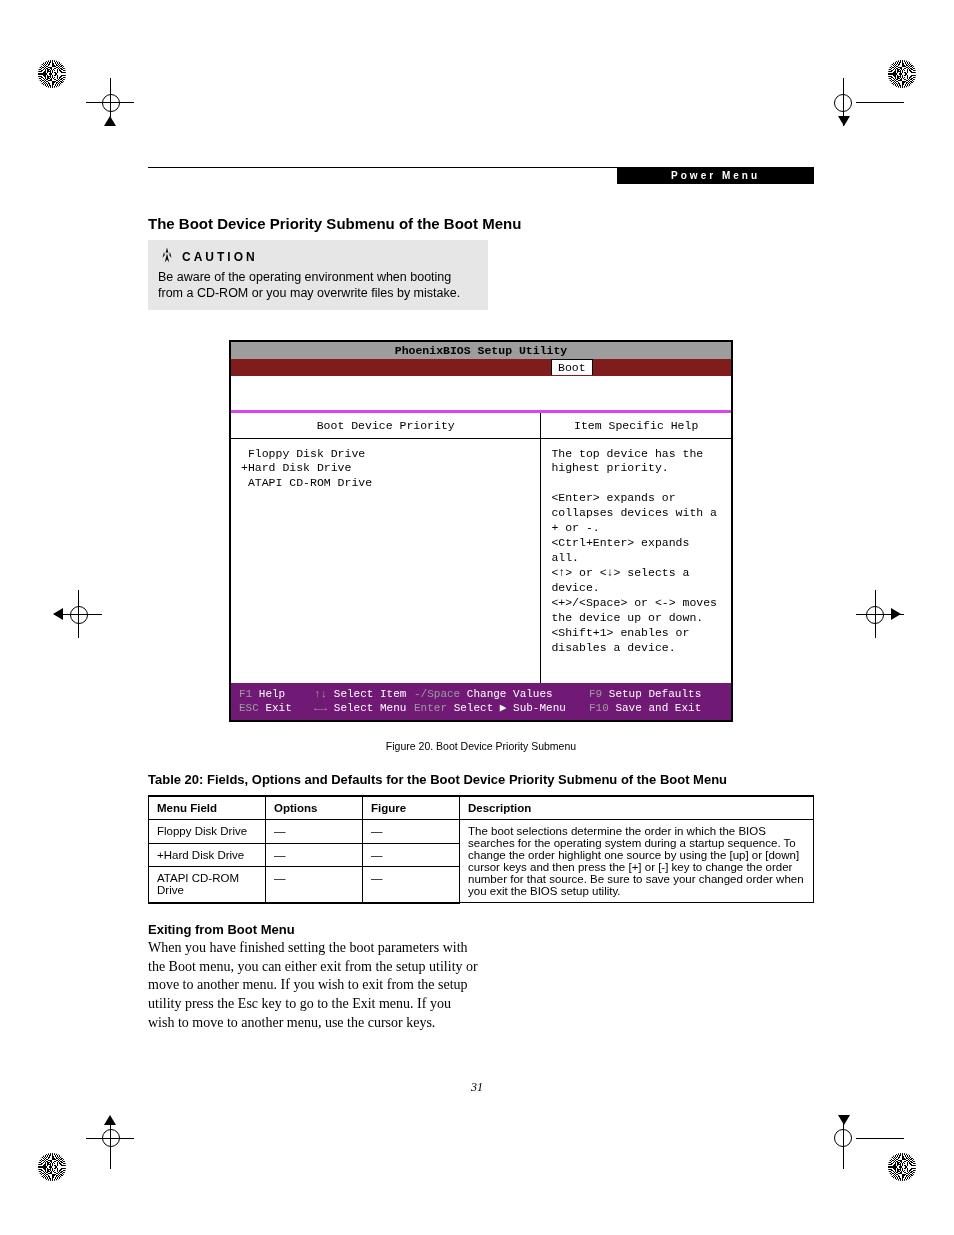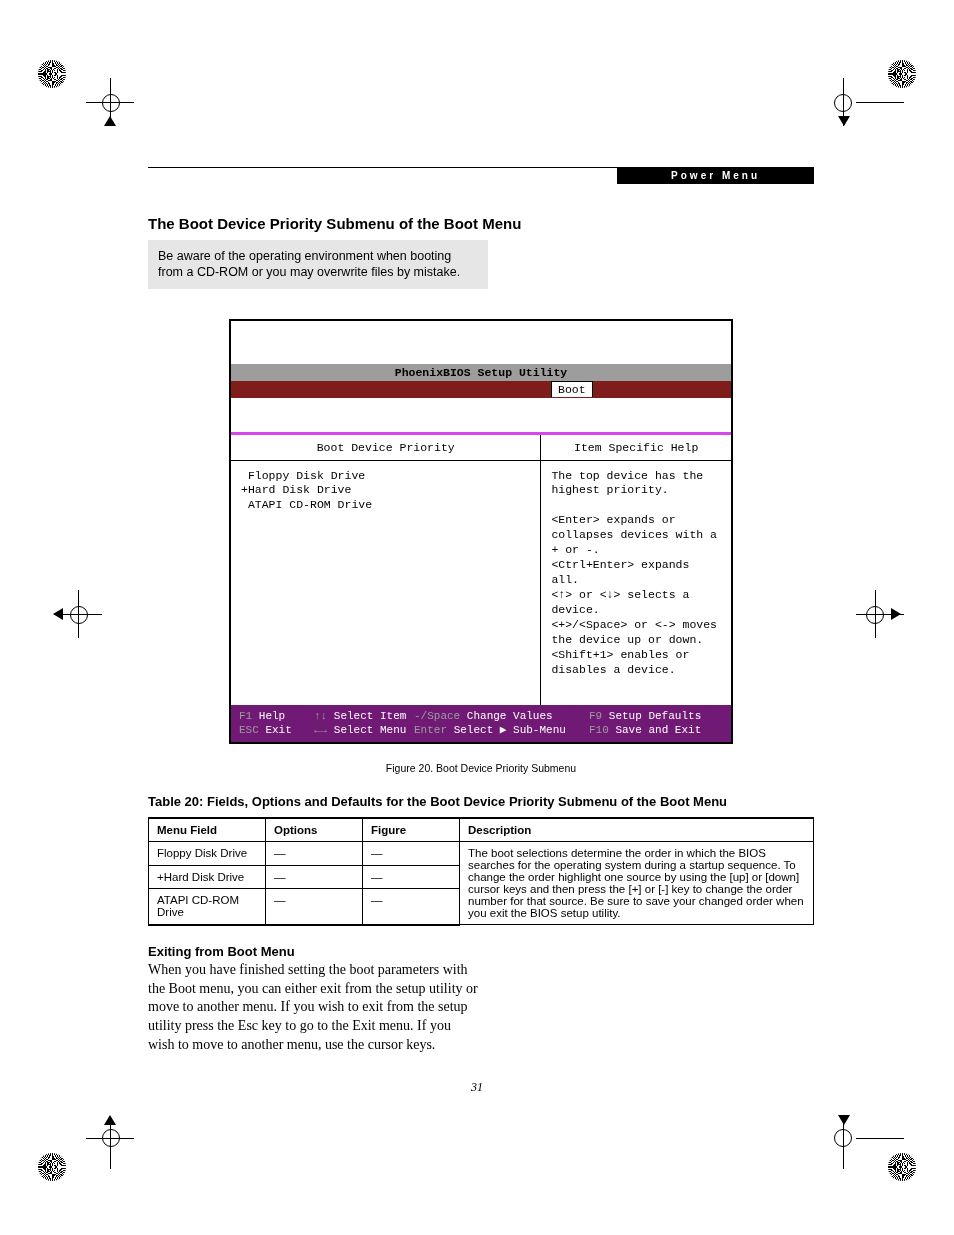--- a/index.html
+++ b/index.html
@@ -117,21 +117,20 @@
     width: 500px;
     font-family: 'Courier New', monospace;
     font-size: 11.5px;
     border: 2px solid #000;
   }
   .bios-titlebar {
     background: #9d9d9d;
     text-align: center;
     padding: 2px 0;
     font-weight: bold;
-    margin-top: 43px;
   }
   .bios-menubar {
     background: #7f1d1d;
     color: #fff;
     padding: 0 0 0 0;
     height: 17px;
     position: relative;
   }
   .bios-menubar .tab {
     position: absolute;
@@ -291,20 +290,28 @@
   </div>
 
   <div class="header-rule"></div>
   <div class="header-tag">Power Menu</div>
 
   <div class="content">
     <h3 class="section-title">The Boot Device Priority Submenu of the Boot Menu</h3>
 
     <div class="intro-row">
       <div class="caution-box">
+        <div class="caution-title">
+          <span>
+            <svg width="18" height="18" viewBox="0 0 24 24">
+                <path d="M12 2 L14 10 L12 8 L10 10 Z M8 8 L6 16 L9 12 Z M16 8 L18 16 L15 12 Z M12 10 L15 22 L12 18 L9 22 Z" fill="#000"></path>
+              </svg>
+          </span>
+          <span>CAUTION</span>
+        </div>
         <div class="caution-body">Be aware of the operating environment when booting from a CD-ROM or you may overwrite files by mistake.</div>
       </div>
     </div>
 
     <div class="bios-box">
       <div class="bios-titlebar">PhoenixBIOS Setup Utility</div>
       <div class="bios-menubar">
         <span class="tab">Boot</span>
       </div>
       <div class="bios-body">

